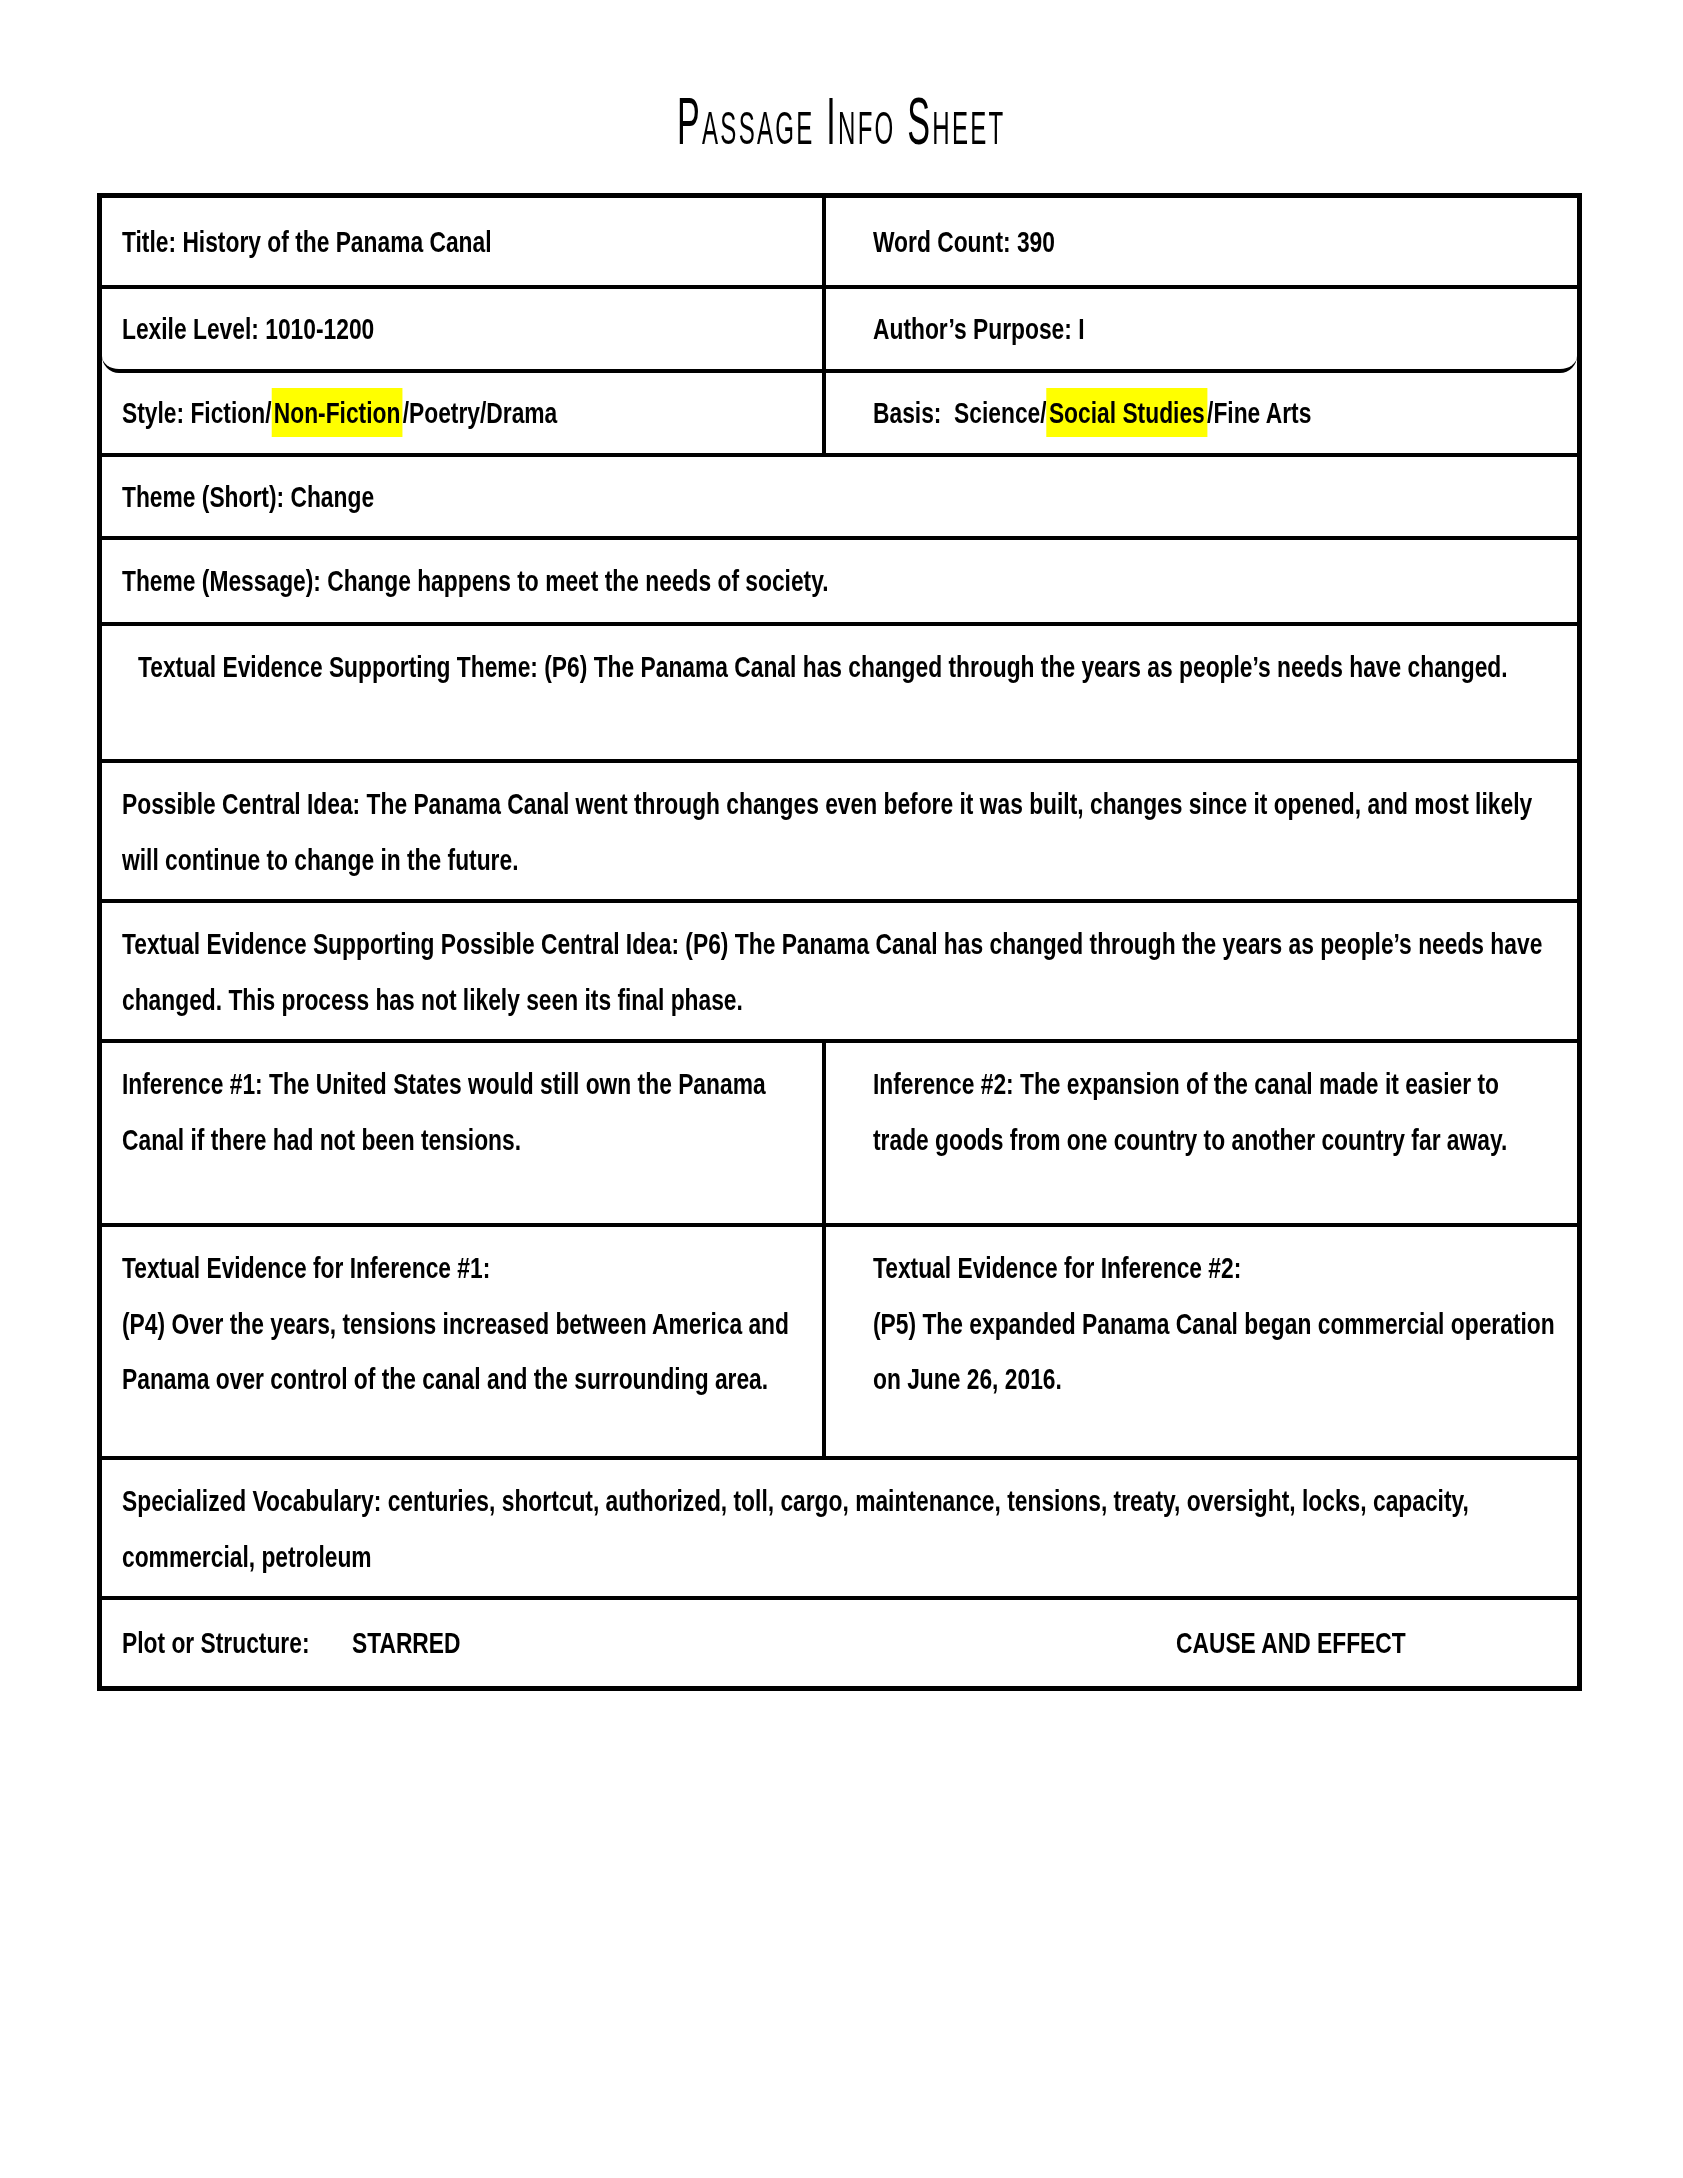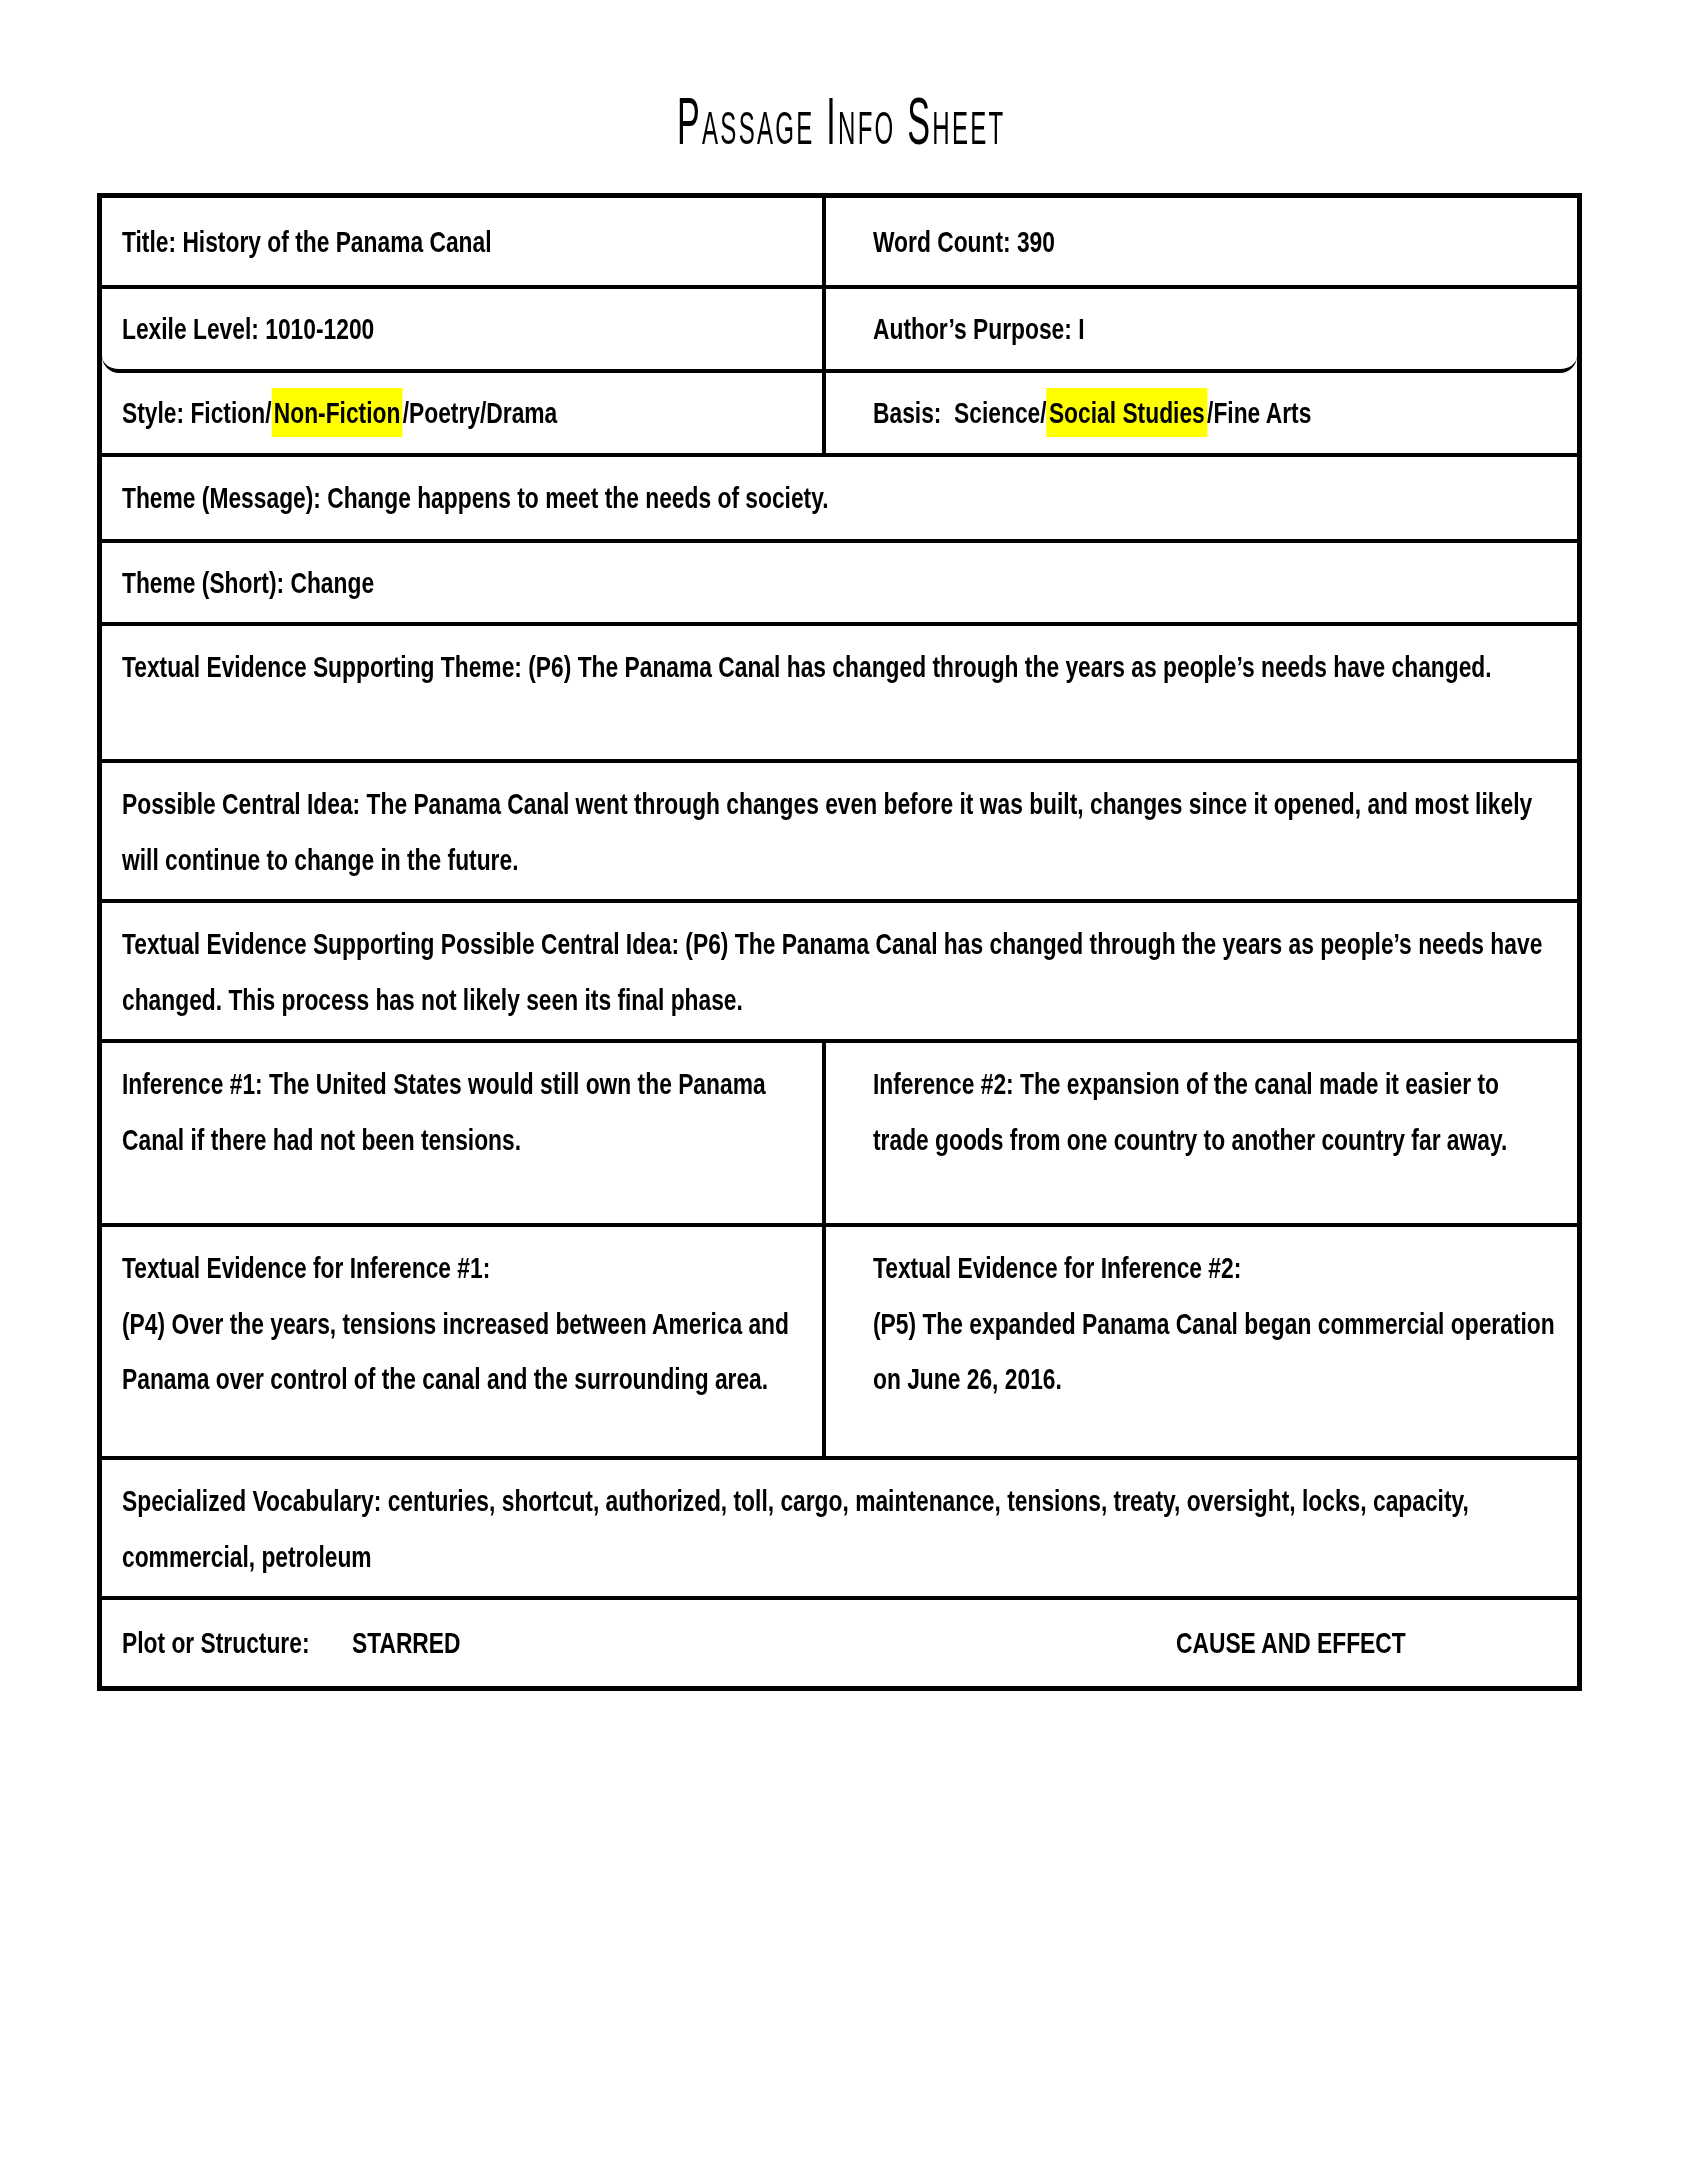--- a/index.html
+++ b/index.html
@@ -76,21 +76,21 @@
   .hl {
     background: var(--hl, #ffff00);
     padding: 8px 3px;
   }
   
   .h92  { min-height: 91px; }
   .h83  { min-height: 82px; border-radius: 17px; }
   .h85  { min-height: 84px; }
   .h80  { min-height: 79px; }
   .h87  { min-height: 86px; }
-  .h138 { min-height: 137px; }
+  .h138 { min-height: 137px; padding-left: 16px; }
   .h127 { min-height: 126px; }
   .h140 { min-height: 139px; align-items: center; }
   .h186 { min-height: 184px; }
   .h235 { min-height: 233px; }
   .h135 { min-height: 134px; }
   
   .plot-cell { position: relative; }
   .plot-cell span {
     position: absolute;
     top: 50%;
@@ -139,29 +139,29 @@
           <span>Style: Fiction/</span><span class="hl">Non-Fiction</span><span>/Poetry/Drama</span>
         </div>
       </div>
       <div class="cell half vcenter">
         <div class="txt">
           <span class="pre">Basis:  Science/</span><span class="hl">Social Studies</span><span>/Fine Arts</span>
         </div>
       </div>
     </div>
 
+    <div class="row h80">
+      <div class="cell full vcenter">
+        <div class="txt">Theme (Short): Change</div>
+      </div>
+    </div>
+
     <div class="row h87">
       <div class="cell full vcenter">
         <div class="txt">Theme (Message): Change happens to meet the needs of society.</div>
-      </div>
-    </div>
-
-    <div class="row h80">
-      <div class="cell full vcenter">
-        <div class="txt">Theme (Short): Change</div>
       </div>
     </div>
 
     <div class="row h138">
       <div class="cell full vtop">
         <div class="txt">Textual Evidence Supporting Theme: (P6) The Panama Canal has changed through the years as people’s needs have changed.</div>
       </div>
     </div>
 
     <div class="row h127">

